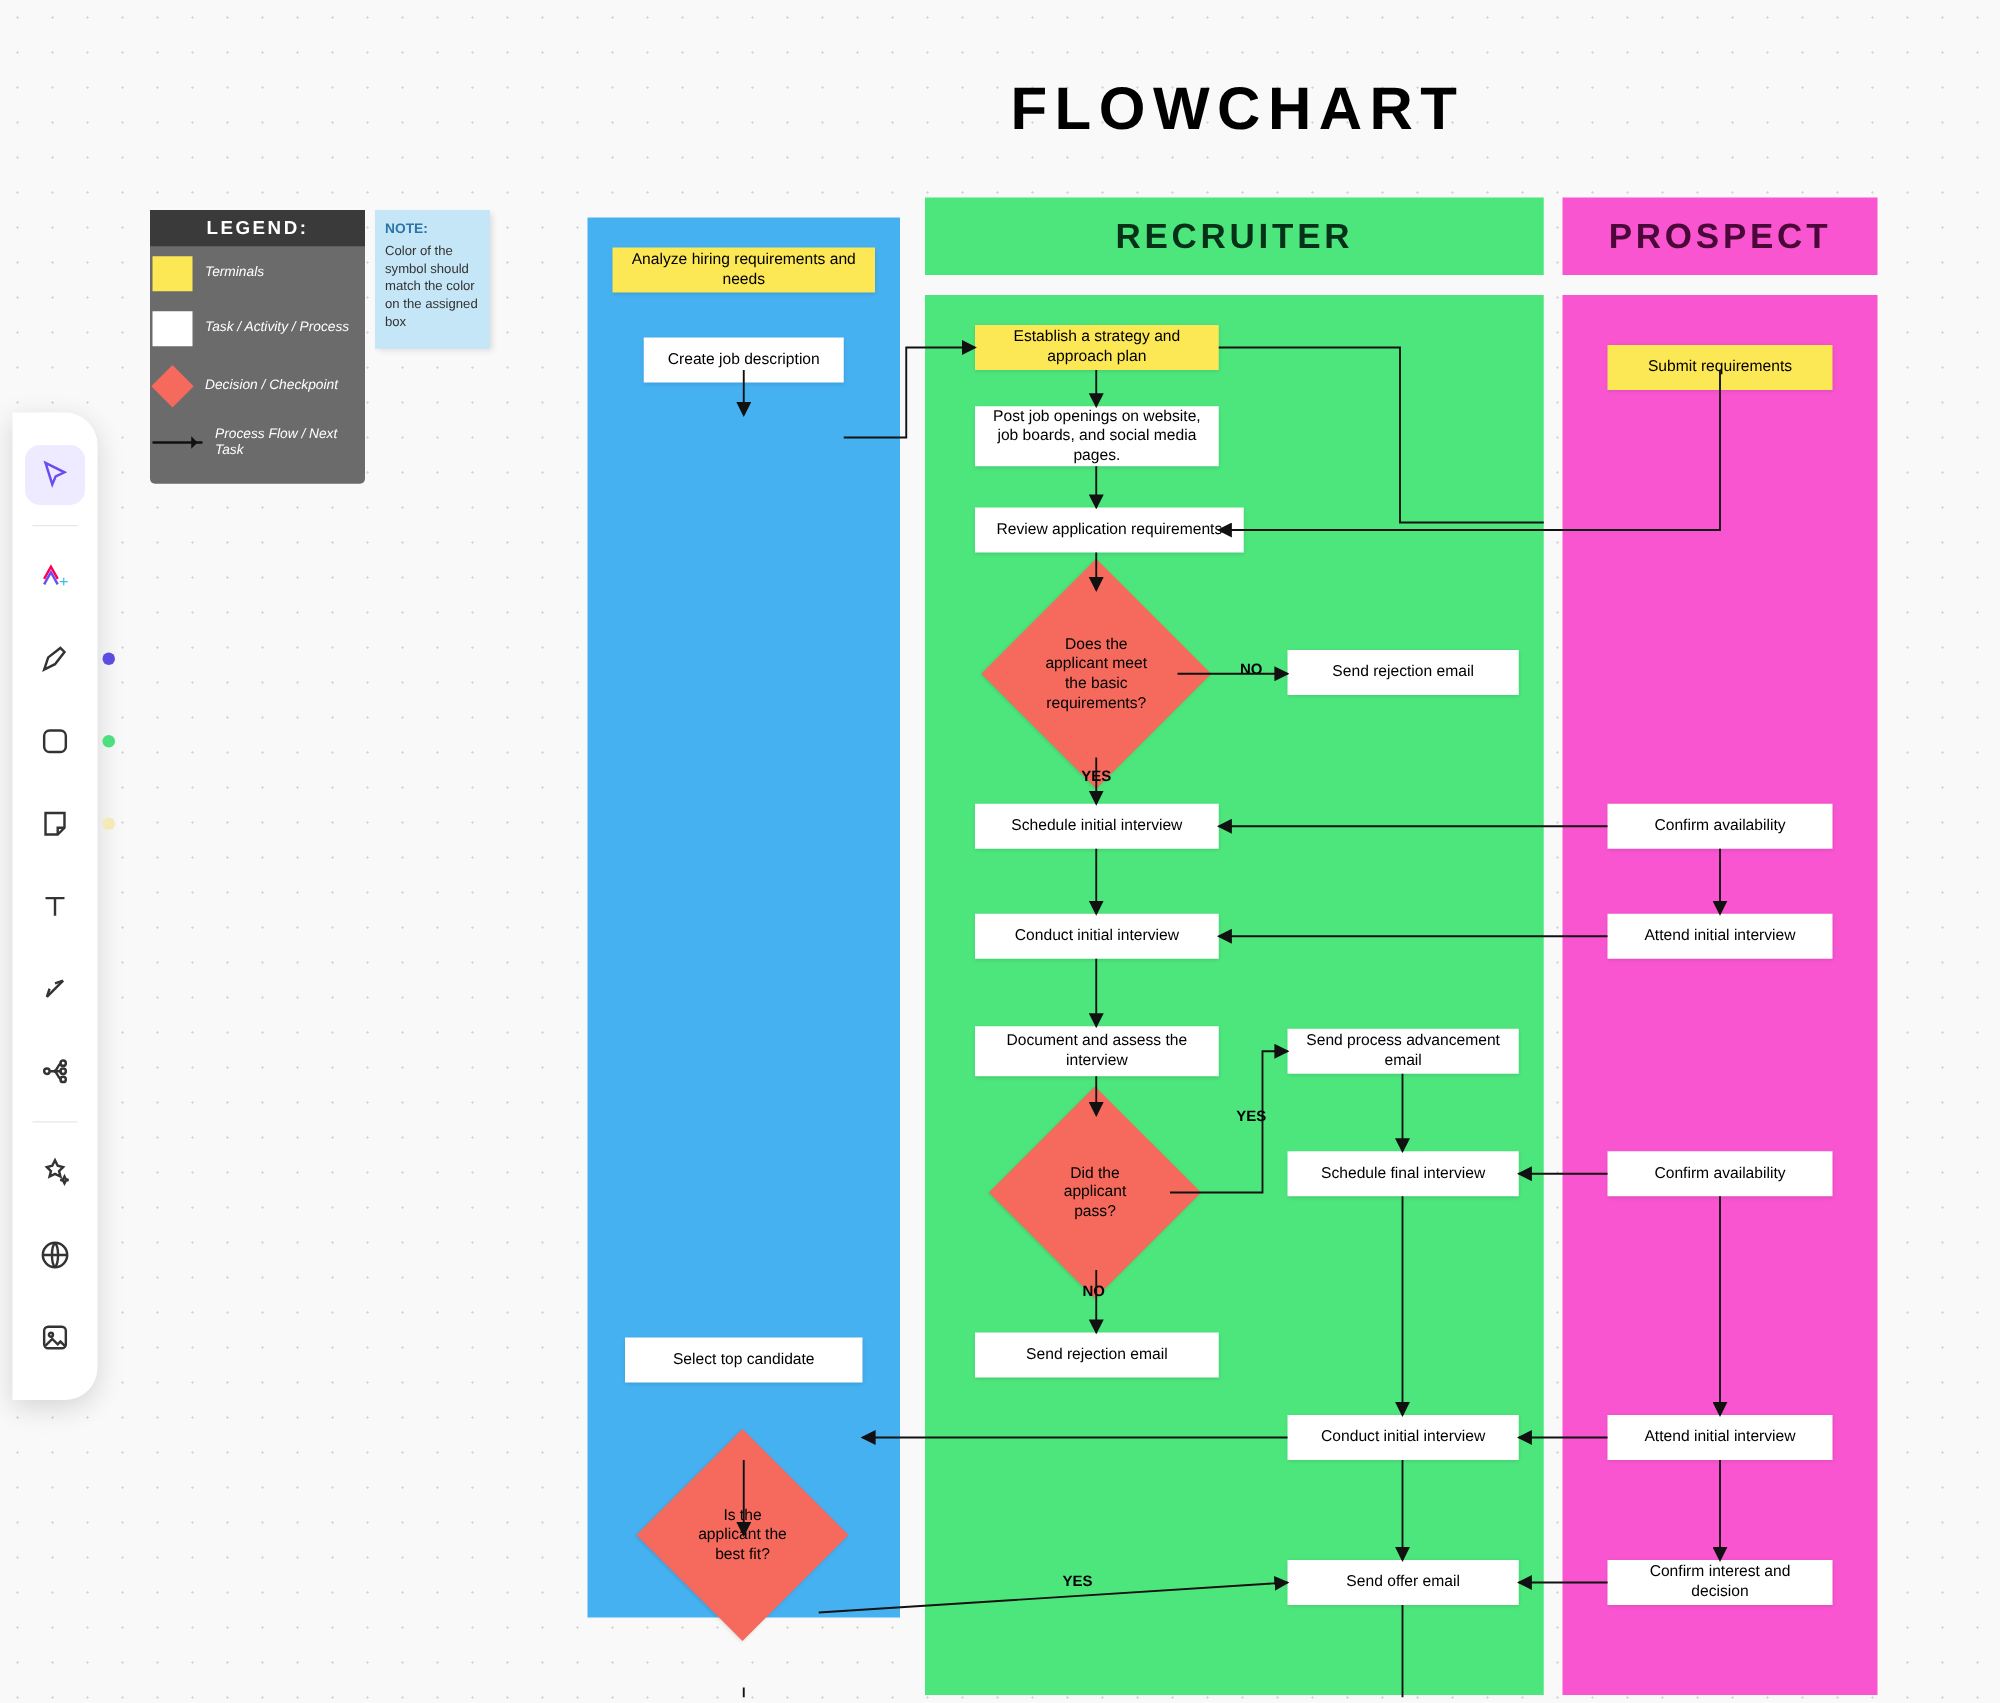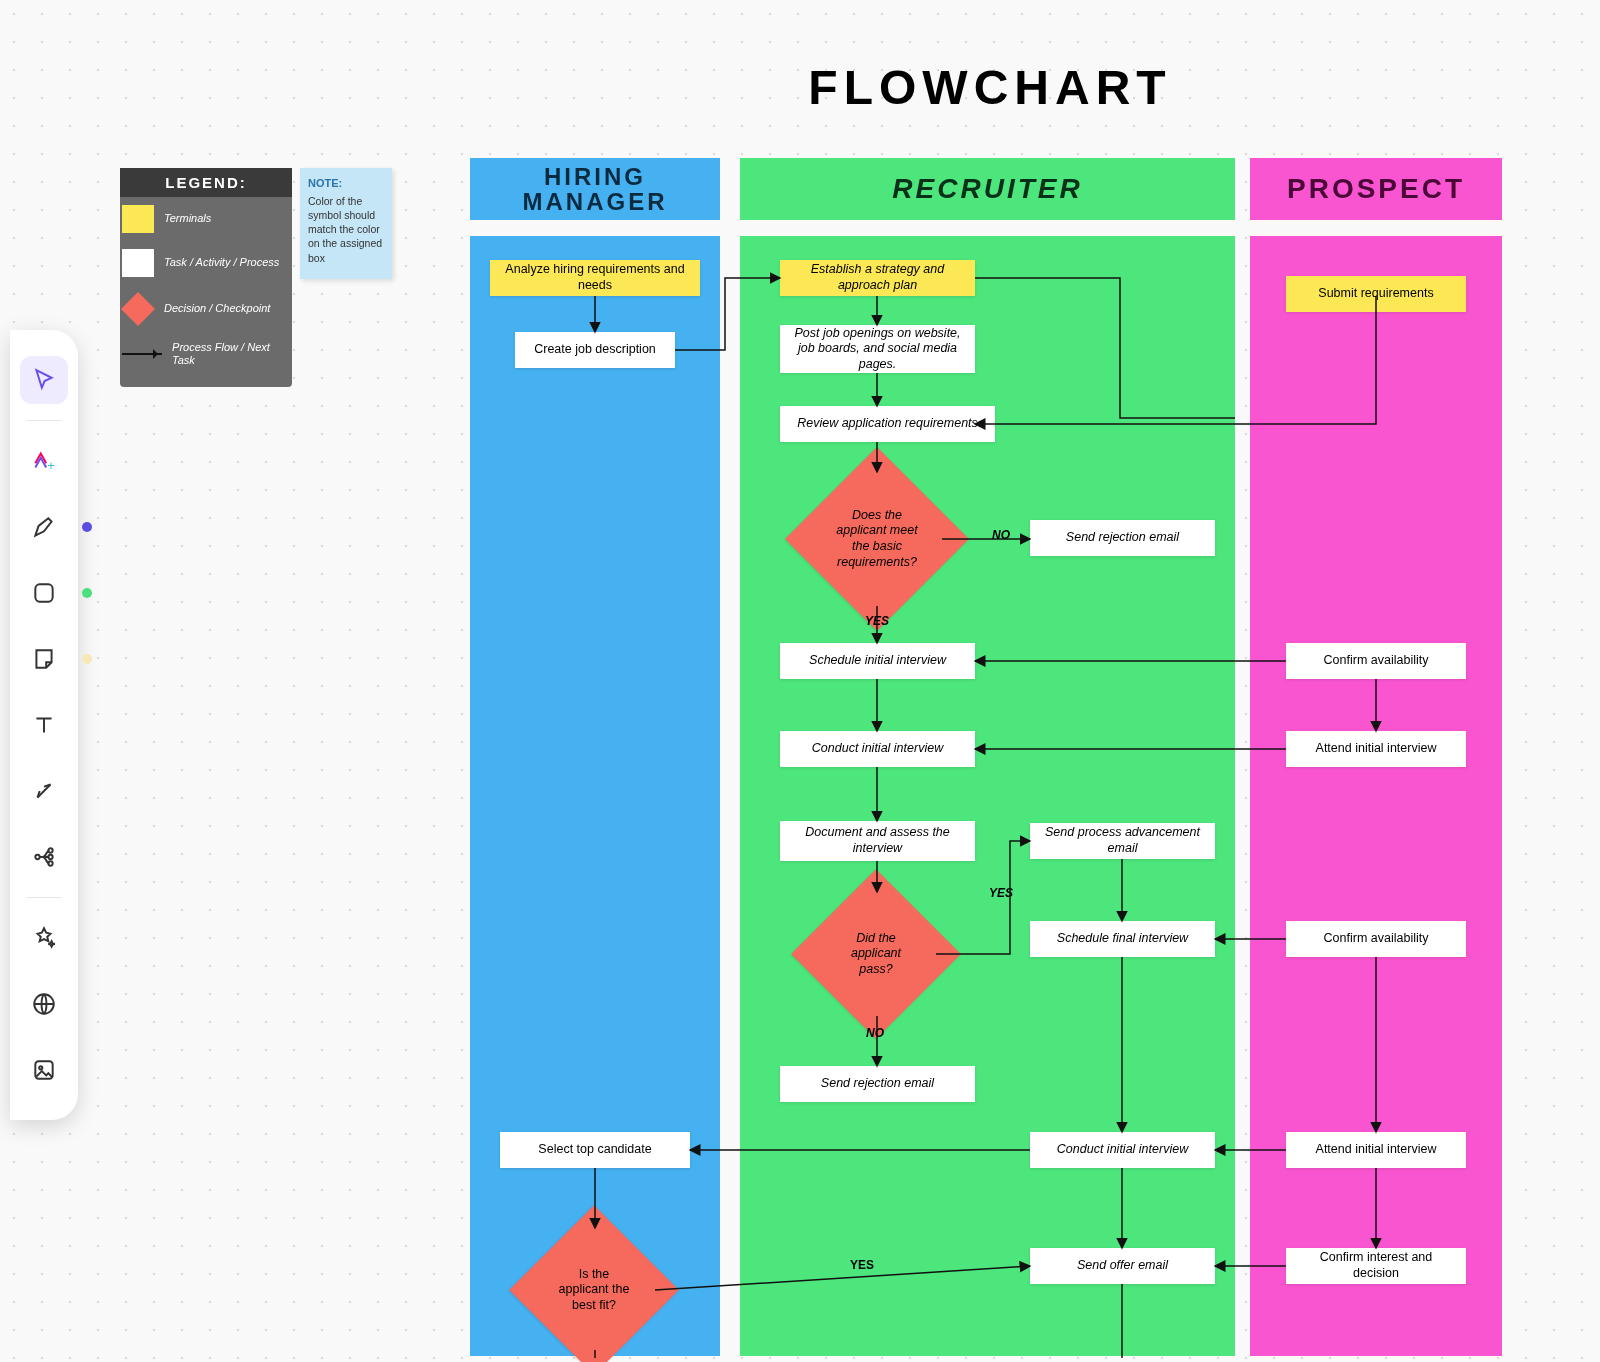--- a/index.html
+++ b/index.html
@@ -76,21 +76,21 @@
   .sw.arrow:after{content:"";position:absolute;right:-1px;top:-4px;border:5px solid transparent;border-left-color:#111;}
   .note{
     position:absolute;left:300px;top:168px;width:76px;background:#c5e6f7;font-size:10.5px;color:#333;
     padding:8px 8px 14px;line-height:1.35;box-shadow:2px 2px 5px rgba(0,0,0,.12);
   }
   .note-h{color:#2a74a8;font-weight:700;font-size:11px;margin-bottom:3px;}
 
   
   .lane{position:absolute;top:158px;height:1200px;}
   .lane.manager{left:470px;width:250px;}
-  .lane.recruiter{left:740px;width:495px;font-style:italic;}
+  .lane.recruiter{left:740px;width:495px;}
   .lane.prospect{left:1250px;width:252px;}
   .lane-head{
     height:62px;display:flex;align-items:center;justify-content:center;
     font-family:"Arial Black",sans-serif;font-size:28px;letter-spacing:3px;font-weight:800;
     line-height:1.05;text-align:center;
   }
   .lane.manager .lane-head{background:var(--blue);color:#0a2b3f;font-size:24px;}
   .lane.recruiter .lane-head{background:var(--green);color:#063018;}
   .lane.prospect .lane-head{background:var(--pink);color:#4a0737;}
   .lane-body{position:relative;width:100%;height:1120px;margin-top:16px;}
@@ -216,22 +216,20 @@
     <div class="sw arrow"></div>
     <div class="txt">Process Flow / Next Task</div>
   </div>
 </div>
 <div class="note">
   <div class="note-h">NOTE:</div>
   <span>Color of the symbol should match the color on the assigned box</span>
 </div>
 
 <div class="lane manager">
-  <div class="lane-head" style="white-space:pre-line">HIRING
-MANAGER</div>
   <div class="lane-body">
     <div class="node term" style="left:20px;top:24px;width:210px;height:36px">Analyze hiring requirements and needs</div>
     <div class="node" style="left:45px;top:96px;width:160px;height:36px">Create job description</div>
 
     <div class="node" style="left:30px;top:896px;width:190px;height:36px">Select top candidate</div>
     <div class="diamond" style="left:64px;top:994px;width:120px;height:120px">
       <span>Is the applicant the best fit?</span>
     </div>
   </div>
 </div>

